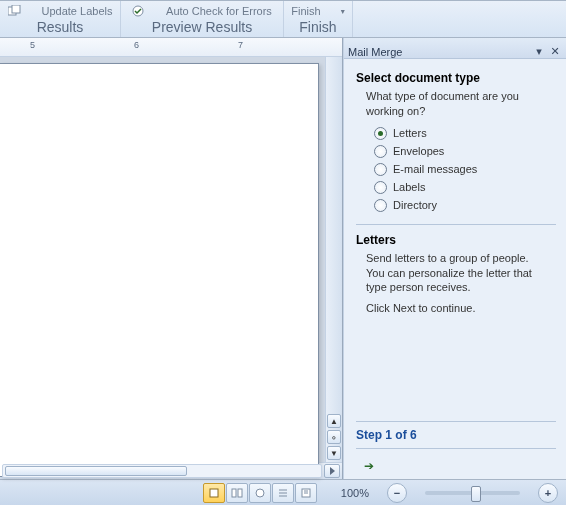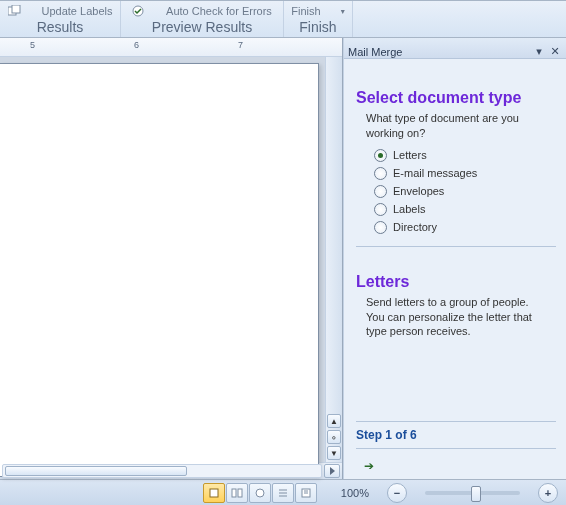--- a/index.html
+++ b/index.html
@@ -19,21 +19,21 @@
 .hscroll .track{flex:1;height:12px;margin:0 2px;background:#eef3fa;border:1px solid #c4d2e4;border-radius:2px;position:relative}
 .hscroll .thumb{position:absolute;left:2px;top:1px;height:8px;width:180px;border:1px solid #9fb2c9;border-radius:2px;background:linear-gradient(#f8fbff,#d9e6f5)}
 .hscroll .rbtn{width:14px;height:12px;border:1px solid #9fb2c9;border-radius:2px;margin-right:2px;background:linear-gradient(#f8fbff,#d9e6f5);display:flex;align-items:center;justify-content:center}
 .vscroll{width:16px;background:linear-gradient(90deg,#e8eff8,#d4e0ef);border-left:1px solid #c4d2e4;display:flex;flex-direction:column;align-items:center;justify-content:flex-end;padding-bottom:2px;gap:2px}
 .vscroll .vbtn{width:12px;height:12px;border:1px solid #9fb2c9;border-radius:2px;background:linear-gradient(#f8fbff,#d9e6f5);display:flex;align-items:center;justify-content:center}
 .panel{width:222px;display:flex;flex-direction:column;background:#e9f0f9;border-left:1px solid #c4d2e4}
 .phead{height:20px;background:linear-gradient(#e1ebf7,#cfdcee);border-bottom:1px solid #b6c6db;display:flex;align-items:flex-end;padding:0 4px;color:#2a3a52;font-size:11px}
 .phead .title{flex:1;font-weight:400}
 .phead .hbtn{width:14px;height:14px;display:flex;align-items:center;justify-content:center;margin-left:2px;color:#3b4b63}
 .pbody{flex:1;padding:10px 10px 4px 12px;overflow:hidden;display:flex;flex-direction:column}
-.sect{color:#6d28d9;font-weight:bold;font-size:16px;margin:20px 0 4px 0}
+.sect{color:#000000;font-weight:bold;font-size:12px;margin:2px 0 4px 0}
 .sub{color:#333;margin:0 16px 6px 10px;line-height:1.35}
 .radios{margin:2px 0 10px 18px;display:flex;flex-direction:column;gap:5px}
 .radio{display:flex;align-items:center;gap:6px;font-size:11px}
 .radio .dot{width:11px;height:11px;border:1px solid #6d7d91;border-radius:50%;background:radial-gradient(#fff,#e6edf6);display:flex;align-items:center;justify-content:center}
 .radio.sel .dot::after{content:"";width:5px;height:5px;border-radius:50%;background:#2a6b2a}
 .hr{height:1px;background:#b6c6db;margin:2px 0 6px 0}
 .spacer{flex:1}
 .step{color:#1b4e9b;font-weight:bold;font-size:12px;margin-bottom:4px}
 .nextrow{display:flex;align-items:center;gap:6px;margin:4px 0 2px 8px}
 .nextrow .arrow{color:#2a6b2a;font-size:12px}
@@ -131,38 +131,39 @@
     <div class="pbody">
       <div class="sect">Select document type</div>
       <div class="sub">What type of document are you working on?</div>
       <div class="radios">
         <label class="radio sel">
               <span class="dot"></span>
               <span>Letters</span>
             </label>
         <label class="radio">
               <span class="dot"></span>
+              <span>Envelopes</span>
+            </label>
+        <label class="radio">
+              <span class="dot"></span>
               <span>E-mail messages</span>
-            </label>
-        <label class="radio">
-              <span class="dot"></span>
-              <span>Envelopes</span>
             </label>
         <label class="radio">
               <span class="dot"></span>
               <span>Labels</span>
             </label>
         <label class="radio">
               <span class="dot"></span>
               <span>Directory</span>
             </label>
       </div>
       <div class="hr"></div>
       <div class="sect">Letters</div>
       <div class="sub">Send letters to a group of people. You can personalize the letter that type person receives.</div>
+      <div class="sub">Click Next to continue.</div>
       <div class="spacer"></div>
       <div class="hr"></div>
       <div class="step">Step 1 of 6</div>
       <div class="hr"></div>
       <div class="nextrow">
         <span class="arrow">➔</span>
       </div>
     </div>
   </div>
 </div>

